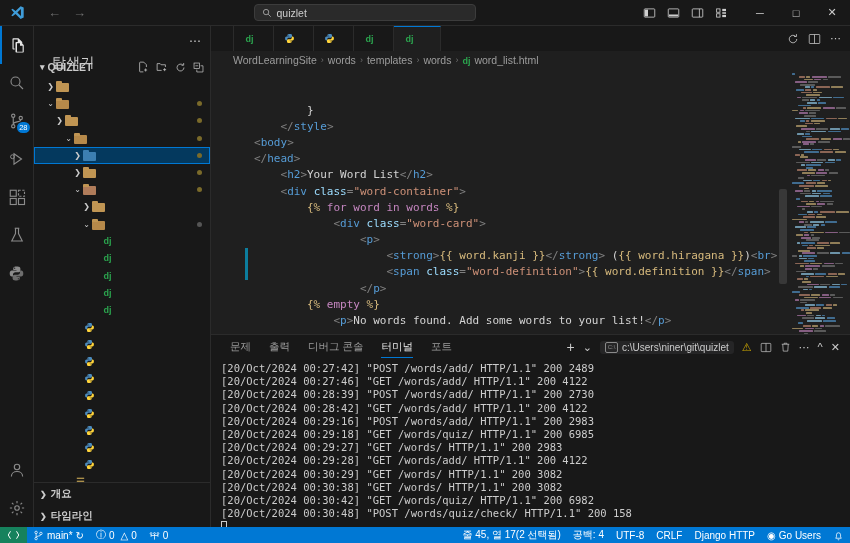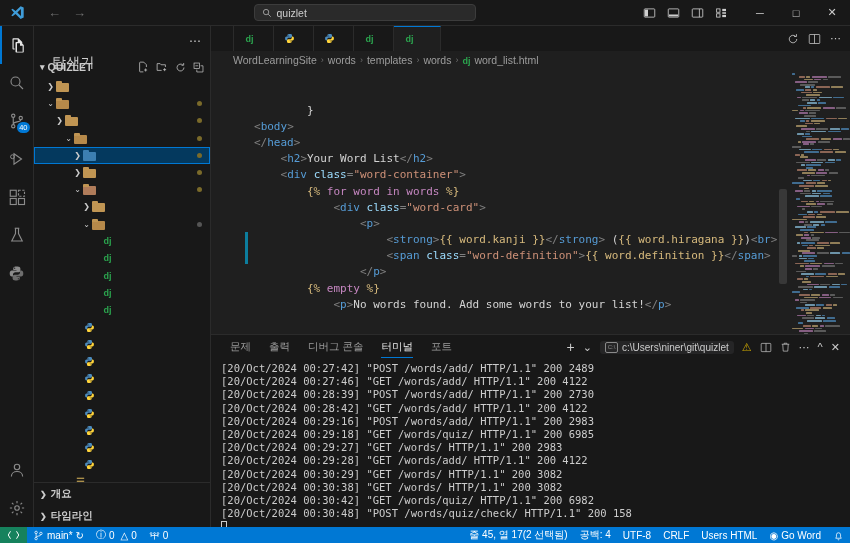--- a/index.html
+++ b/index.html
@@ -239,21 +239,21 @@
             <line x1="14.5" y1="14.5" x2="20" y2="20" stroke="currentColor" stroke-width="1.5"></line>
           </svg>
       </div>
       <div class="act">
         <svg width="18" height="18" viewBox="0 0 24 24">
             <circle cx="7" cy="5" r="2.2" fill="none" stroke="currentColor" stroke-width="1.5"></circle>
             <circle cx="7" cy="19" r="2.2" fill="none" stroke="currentColor" stroke-width="1.5"></circle>
             <circle cx="17" cy="8" r="2.2" fill="none" stroke="currentColor" stroke-width="1.5"></circle>
             <path d="M7 7.2v9.6M17 10.2c0 4-10 2-10 6" fill="none" stroke="currentColor" stroke-width="1.5"></path>
           </svg>
-        <span class="act-badge">40</span>
+        <span class="act-badge">28</span>
       </div>
       <div class="act">
         <svg width="18" height="18" viewBox="0 0 24 24">
             <path d="M8 5l10 7-10 7z" fill="none" stroke="currentColor" stroke-width="1.5"></path>
             <circle cx="6" cy="9" r="2.6" fill="none" stroke="currentColor" stroke-width="1.3"></circle>
           </svg>
       </div>
       <div class="act">
         <svg width="18" height="18" viewBox="0 0 24 24">
             <rect x="3" y="3" width="8" height="8" fill="none" stroke="currentColor" stroke-width="1.5"></rect>
@@ -591,20 +591,21 @@
           <span>words</span>
           <span class="crumb-sep">›</span>
           <span><span class="dj-ic">dj</span></span>
           <span>word_list.html</span>
         </div>
 
       <div class="editor-area">
         <div class="code-scroll">
           <div id="codelines" style="padding-top: 33px;">
               <div class="cline"><span class="ln"></span><span class="gut-mark"></span><span class="ctxt"><span class="t-txt">        }</span></span></div>
+              <div class="cline"><span class="ln"></span><span class="gut-mark"></span><span class="ctxt"><span class="t-txt">    </span><span class="t-br">&lt;/</span><span class="t-tag">style</span><span class="t-txt"></span><span class="t-br">&gt;</span><span class="t-txt"></span></span></div>
               <div class="cline"><span class="ln"></span><span class="gut-mark"></span><span class="ctxt"><span class="t-txt"></span><span class="t-br">&lt;</span><span class="t-tag">body</span><span class="t-txt"></span><span class="t-br">&gt;</span><span class="t-txt"></span></span></div>
               <div class="cline"><span class="ln"></span><span class="gut-mark"></span><span class="ctxt"><span class="t-txt"></span><span class="t-br">&lt;/</span><span class="t-tag">head</span><span class="t-txt"></span><span class="t-br">&gt;</span><span class="t-txt"></span></span></div>
               <div class="cline"><span class="ln"></span><span class="gut-mark"></span><span class="ctxt"><span class="t-txt">    </span><span class="t-br">&lt;</span><span class="t-tag">h2</span><span class="t-txt"></span><span class="t-br">&gt;</span><span class="t-txt">Your Word List</span><span class="t-br">&lt;/</span><span class="t-tag">h2</span><span class="t-txt"></span><span class="t-br">&gt;</span><span class="t-txt"></span></span></div>
               <div class="cline"><span class="ln"></span><span class="gut-mark"></span><span class="ctxt"><span class="t-txt">    </span><span class="t-br">&lt;</span><span class="t-tag">div</span><span class="t-txt"> </span><span class="t-attr">class</span><span class="t-br">=</span><span class="t-txt"></span><span class="t-str">"word-container"</span><span class="t-txt"></span><span class="t-br">&gt;</span><span class="t-txt"></span></span></div>
               <div class="cline"><span class="ln"></span><span class="gut-mark"></span><span class="ctxt"><span class="t-txt">        </span><span class="t-dj">{%</span><span class="t-djk"> for word in words </span><span class="t-dj">%}</span><span class="t-txt"></span></span></div>
               <div class="cline"><span class="ln"></span><span class="gut-mark"></span><span class="ctxt"><span class="t-txt">            </span><span class="t-br">&lt;</span><span class="t-tag">div</span><span class="t-txt"> </span><span class="t-attr">class</span><span class="t-br">=</span><span class="t-txt"></span><span class="t-str">"word-card"</span><span class="t-txt"></span><span class="t-br">&gt;</span><span class="t-txt"></span></span></div>
               <div class="cline"><span class="ln"></span><span class="gut-mark"></span><span class="ctxt"><span class="t-txt">                </span><span class="t-br">&lt;</span><span class="t-tag">p</span><span class="t-txt"></span><span class="t-br">&gt;</span><span class="t-txt"></span></span></div>
               <div class="cline"><span class="ln"></span><span class="gut-mark blue"></span><span class="ctxt"><span class="t-txt">                    </span><span class="t-br">&lt;</span><span class="t-tag">strong</span><span class="t-txt"></span><span class="t-br">&gt;</span><span class="t-txt"></span><span class="t-dj">{{</span><span class="t-var"> word.kanji </span><span class="t-dj">}}</span><span class="t-txt"></span><span class="t-br">&lt;/</span><span class="t-tag">strong</span><span class="t-txt"></span><span class="t-br">&gt;</span><span class="t-txt"> (</span><span class="t-dj">{{</span><span class="t-var"> word.hiragana </span><span class="t-dj">}}</span><span class="t-txt">)</span><span class="t-br">&lt;</span><span class="t-tag">br</span><span class="t-txt"></span><span class="t-br">&gt;</span><span class="t-txt"></span></span></div>
               <div class="cline"><span class="ln"></span><span class="gut-mark blue"></span><span class="ctxt"><span class="t-txt">                    </span><span class="t-br">&lt;</span><span class="t-tag">span</span><span class="t-txt"> </span><span class="t-attr">class</span><span class="t-br">=</span><span class="t-txt"></span><span class="t-str">"word-definition"</span><span class="t-txt"></span><span class="t-br">&gt;</span><span class="t-txt"></span><span class="t-dj">{{</span><span class="t-var"> word.definition </span><span class="t-dj">}}</span><span class="t-txt"></span><span class="t-br">&lt;/</span><span class="t-tag">span</span><span class="t-txt"></span><span class="t-br">&gt;</span><span class="t-txt"></span></span></div>
               <div class="cline"><span class="ln"></span><span class="gut-mark"></span><span class="ctxt"><span class="t-txt">                </span><span class="t-br">&lt;/</span><span class="t-tag">p</span><span class="t-txt"></span><span class="t-br">&gt;</span><span class="t-txt"></span></span></div>
@@ -1246,24 +1247,24 @@
           <circle cx="8" cy="5" r="1.3" fill="none" stroke="#fff" stroke-width="1"></circle>
           <circle cx="13" cy="5" r="1.3" fill="none" stroke="#fff" stroke-width="1"></circle>
         </svg>
       <span>0</span>
     </div>
     <div class="st-right">
       <div class="st">줄 45, 열 17(2 선택됨)</div>
       <div class="st">공백: 4</div>
       <div class="st">UTF-8</div>
       <div class="st">CRLF</div>
-      <div class="st">Users HTML</div>
+      <div class="st">Django HTTP</div>
       <div class="st">
         <span>◉</span>
-        <span>Go Word</span>
+        <span>Go Users</span>
       </div>
       <div class="st">
         <svg width="11" height="11" viewBox="0 0 16 16">
             <path d="M4 12h8l-1-2V7a3 3 0 0 0-6 0v3l-1 2z" fill="none" stroke="#fff" stroke-width="1.1"></path>
             <path d="M6.8 13.5a1.3 1.3 0 0 0 2.4 0" fill="none" stroke="#fff" stroke-width="1.1"></path>
           </svg>
       </div>
     </div>
   </div>
 </div>

